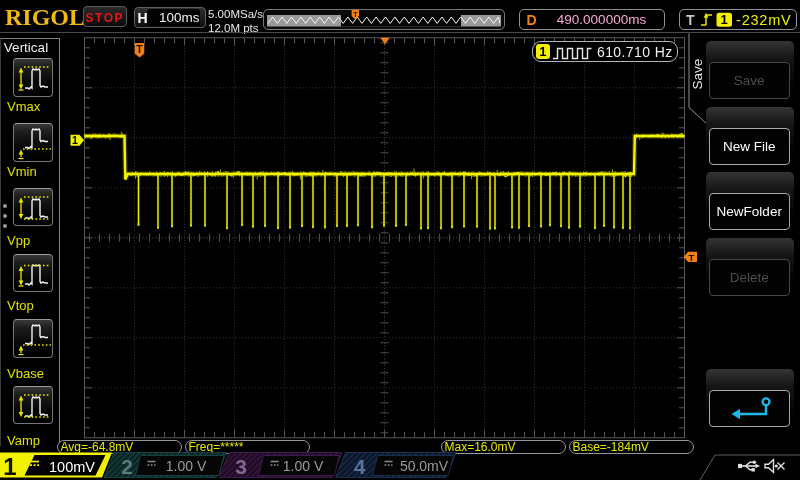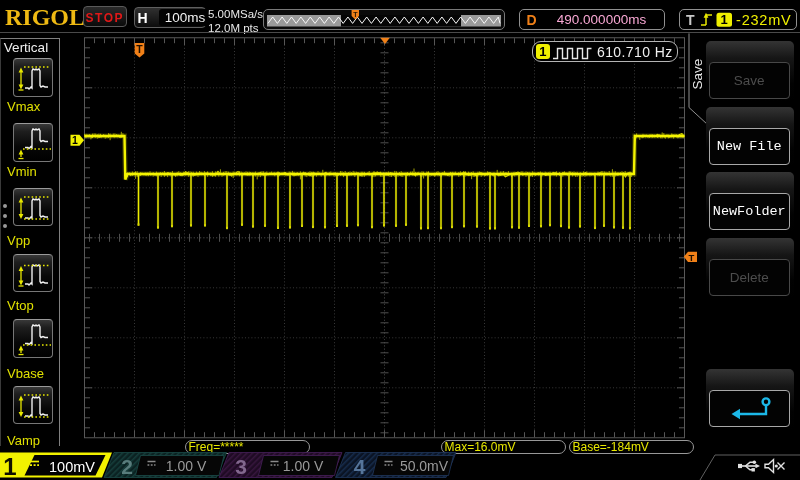--- a/index.html
+++ b/index.html
@@ -7,23 +7,23 @@
 .abs { position:absolute; }
 #logo { left:5px; font-family:"Liberation Serif",serif; font-weight:bold;
   font-size:24px; color:#eeb913; letter-spacing:0px; top:3.5px; }
 #stopbox { left:83px; top:6px; width:43.5px; height:20.5px; border:1.5px solid #5a5a5a;
   border-radius:4px; background:linear-gradient(180deg,#2a2a2a,#0a0a0a);
   color:#e01818; font-weight:bold; font-size:12px; letter-spacing:1.5px;
   text-align:center; line-height:22px; }
 #hbox { left:133.5px; top:6.5px; width:72px; height:21.5px; border:1px solid #606060;
   border-radius:4px; background:linear-gradient(180deg,#303030,#0c0c0c); }
 #hbox b { position:absolute; left:3px; top:2px; color:#fff; font-size:14px; }
-#hval { position:absolute; left:24px; top:1.5px; width:53px; height:16.5px;
+#hval { position:absolute; left:12px; top:1.5px; width:53px; height:16.5px;
   background:#020202; border-radius:3px; color:#f0f0f0; font-size:13.5px;
-  text-align:center; line-height:17px; }
+  text-align:right; line-height:17px; }
 #srate { left:208px; top:6.5px; color:#e8e8e8; font-size:11.5px; line-height:14px; }
 #strip { left:263px; top:8.5px; width:242px; height:21px; border:1px solid #787878;
   border-radius:5px; background:#0a0a0a; }
 #dbox { left:518.5px; top:8.5px; width:146.5px; height:21px; border:1.2px solid #909090;
   border-radius:5px; background:#000; }
 #dbox .d { position:absolute; left:7px; top:2.5px; color:#f08018; font-weight:bold; font-size:14px; }
 #dbox .v { position:absolute; left:22px; width:120px; top:2px; color:#f9a8d4; font-size:13.5px; text-align:center; }
 #tbox { left:678.5px; top:8.5px; width:118px; height:21px; border:1.2px solid #909090;
   border-radius:5px; background:#000; }
 #topsep { left:0; top:32.4px; width:800px; height:1px; background:#4a4a4a; }
@@ -37,21 +37,21 @@
 .dot { position:absolute; left:2.8px; width:4.2px; height:4.2px; border-radius:50%; background:#989898; }
 #freqbox { left:532px; top:40.5px; width:146px; height:21px; border:1.5px solid #b4b4b4;
   border-radius:9px; background:#000; }
 #freqbox .b1 { position:absolute; left:3px; top:2.8px; width:13.5px; height:14.5px; border-radius:3px;
   background:#f0f000; color:#000; font-weight:bold; font-size:13px; text-align:center; line-height:15px; }
 #freqbox .tx { position:absolute; left:64px; top:2.5px; color:#f0f0f0; font-size:14px; letter-spacing:0.4px; }
 .slot { position:absolute; left:705.5px; width:88.5px; height:60.5px; border-radius:5px;
   background:linear-gradient(180deg,#343434 0%,#161616 28%,#020202 70%,#000 100%); }
 .key { position:absolute; left:708.5px; width:81.5px; height:37px; border-radius:4px;
   background:#030303; font-size:13.5px; text-align:center; line-height:35px; }
-.key.on { border:1.2px solid #a8a8a8; color:#fff;font-family:Liberation Mono, monospace; }
+.key.on { border:1.2px solid #a8a8a8; color:#fff; }
 .key.off { border:1.2px solid #484848; color:#4d4d4d; }
 .mbox { position:absolute; top:439.5px; width:125px; height:14.5px; border:1px solid #989898;
   border-radius:7px; background:#000; color:#e8e800; font-size:12px; line-height:13px;
   padding-left:2.5px; }
 #barsvg { left:0; top:450px; }
 </style></head>
 <body>
 <div id="scr">
 <svg id="mainsvg" width="800" height="480" viewBox="0 0 800 480">
 <rect x="84.5" y="37.75" width="600" height="400" fill="none" stroke="#585858" stroke-width="1"></rect>
@@ -211,21 +211,21 @@
 <svg style="position:absolute;left:19px;top:2px" width="44" height="17" viewBox="0 0 44 17">
 <path d="M1 14.5 h4.5 v-10 h5 v10 h5 v-10 h5 v10 h5 v-10 h5 v10 h5 v-10 h4" stroke="#e8e8e8" stroke-width="1.4" fill="none"></path>
 </svg>
 <div class="tx">610.710 Hz</div>
     </div>
 <div class="slot" style="top:41.0px"></div><div class="key off" style="top:62.0px">Save</div><div class="slot" style="top:106.6px"></div><div class="key on" style="top:127.6px">New File</div><div class="slot" style="top:172.2px"></div><div class="key on" style="top:193.2px">NewFolder</div><div class="slot" style="top:237.8px"></div><div class="key off" style="top:258.8px">Delete</div><div class="slot" style="top:369.0px"></div><div class="key on" style="top:390.0px;padding:0"><svg width="81" height="37" viewBox="0 0 81 37">
         <path d="M29 23 H56 V13" stroke="#1cb8e8" stroke-width="2.4" fill="none"></path>
         <polygon points="21.5,23 30,17.8 30,28.2" fill="#1cb8e8"></polygon>
         <circle cx="56" cy="10.8" r="3.4" stroke="#1cb8e8" stroke-width="2.4" fill="none"></circle>
       </svg></div>
-<div class="mbox" style="left:185px">Freq=*****</div><div class="mbox" style="left:441px">Max=16.0mV</div><div class="mbox" style="left:569px">Base=-184mV</div>
+<div class="mbox" style="left:57px">Avg=-64.8mV</div><div class="mbox" style="left:185px">Freq=*****</div><div class="mbox" style="left:441px">Max=16.0mV</div><div class="mbox" style="left:569px">Base=-184mV</div>
 <svg class="abs" id="barsvg" width="800" height="30" viewBox="0 0 800 30">
 <defs>
 <pattern id="h2" width="4" height="4" patternTransform="rotate(45)" patternUnits="userSpaceOnUse">
   <rect width="4" height="4" fill="#0b2222"></rect>
           <rect width="1.5" height="4" fill="#163e3b"></rect>
 </pattern>
 <pattern id="h3" width="4" height="4" patternTransform="rotate(45)" patternUnits="userSpaceOnUse">
   <rect width="4" height="4" fill="#1f0b24"></rect>
           <rect width="1.5" height="4" fill="#37163e"></rect>
 </pattern>

